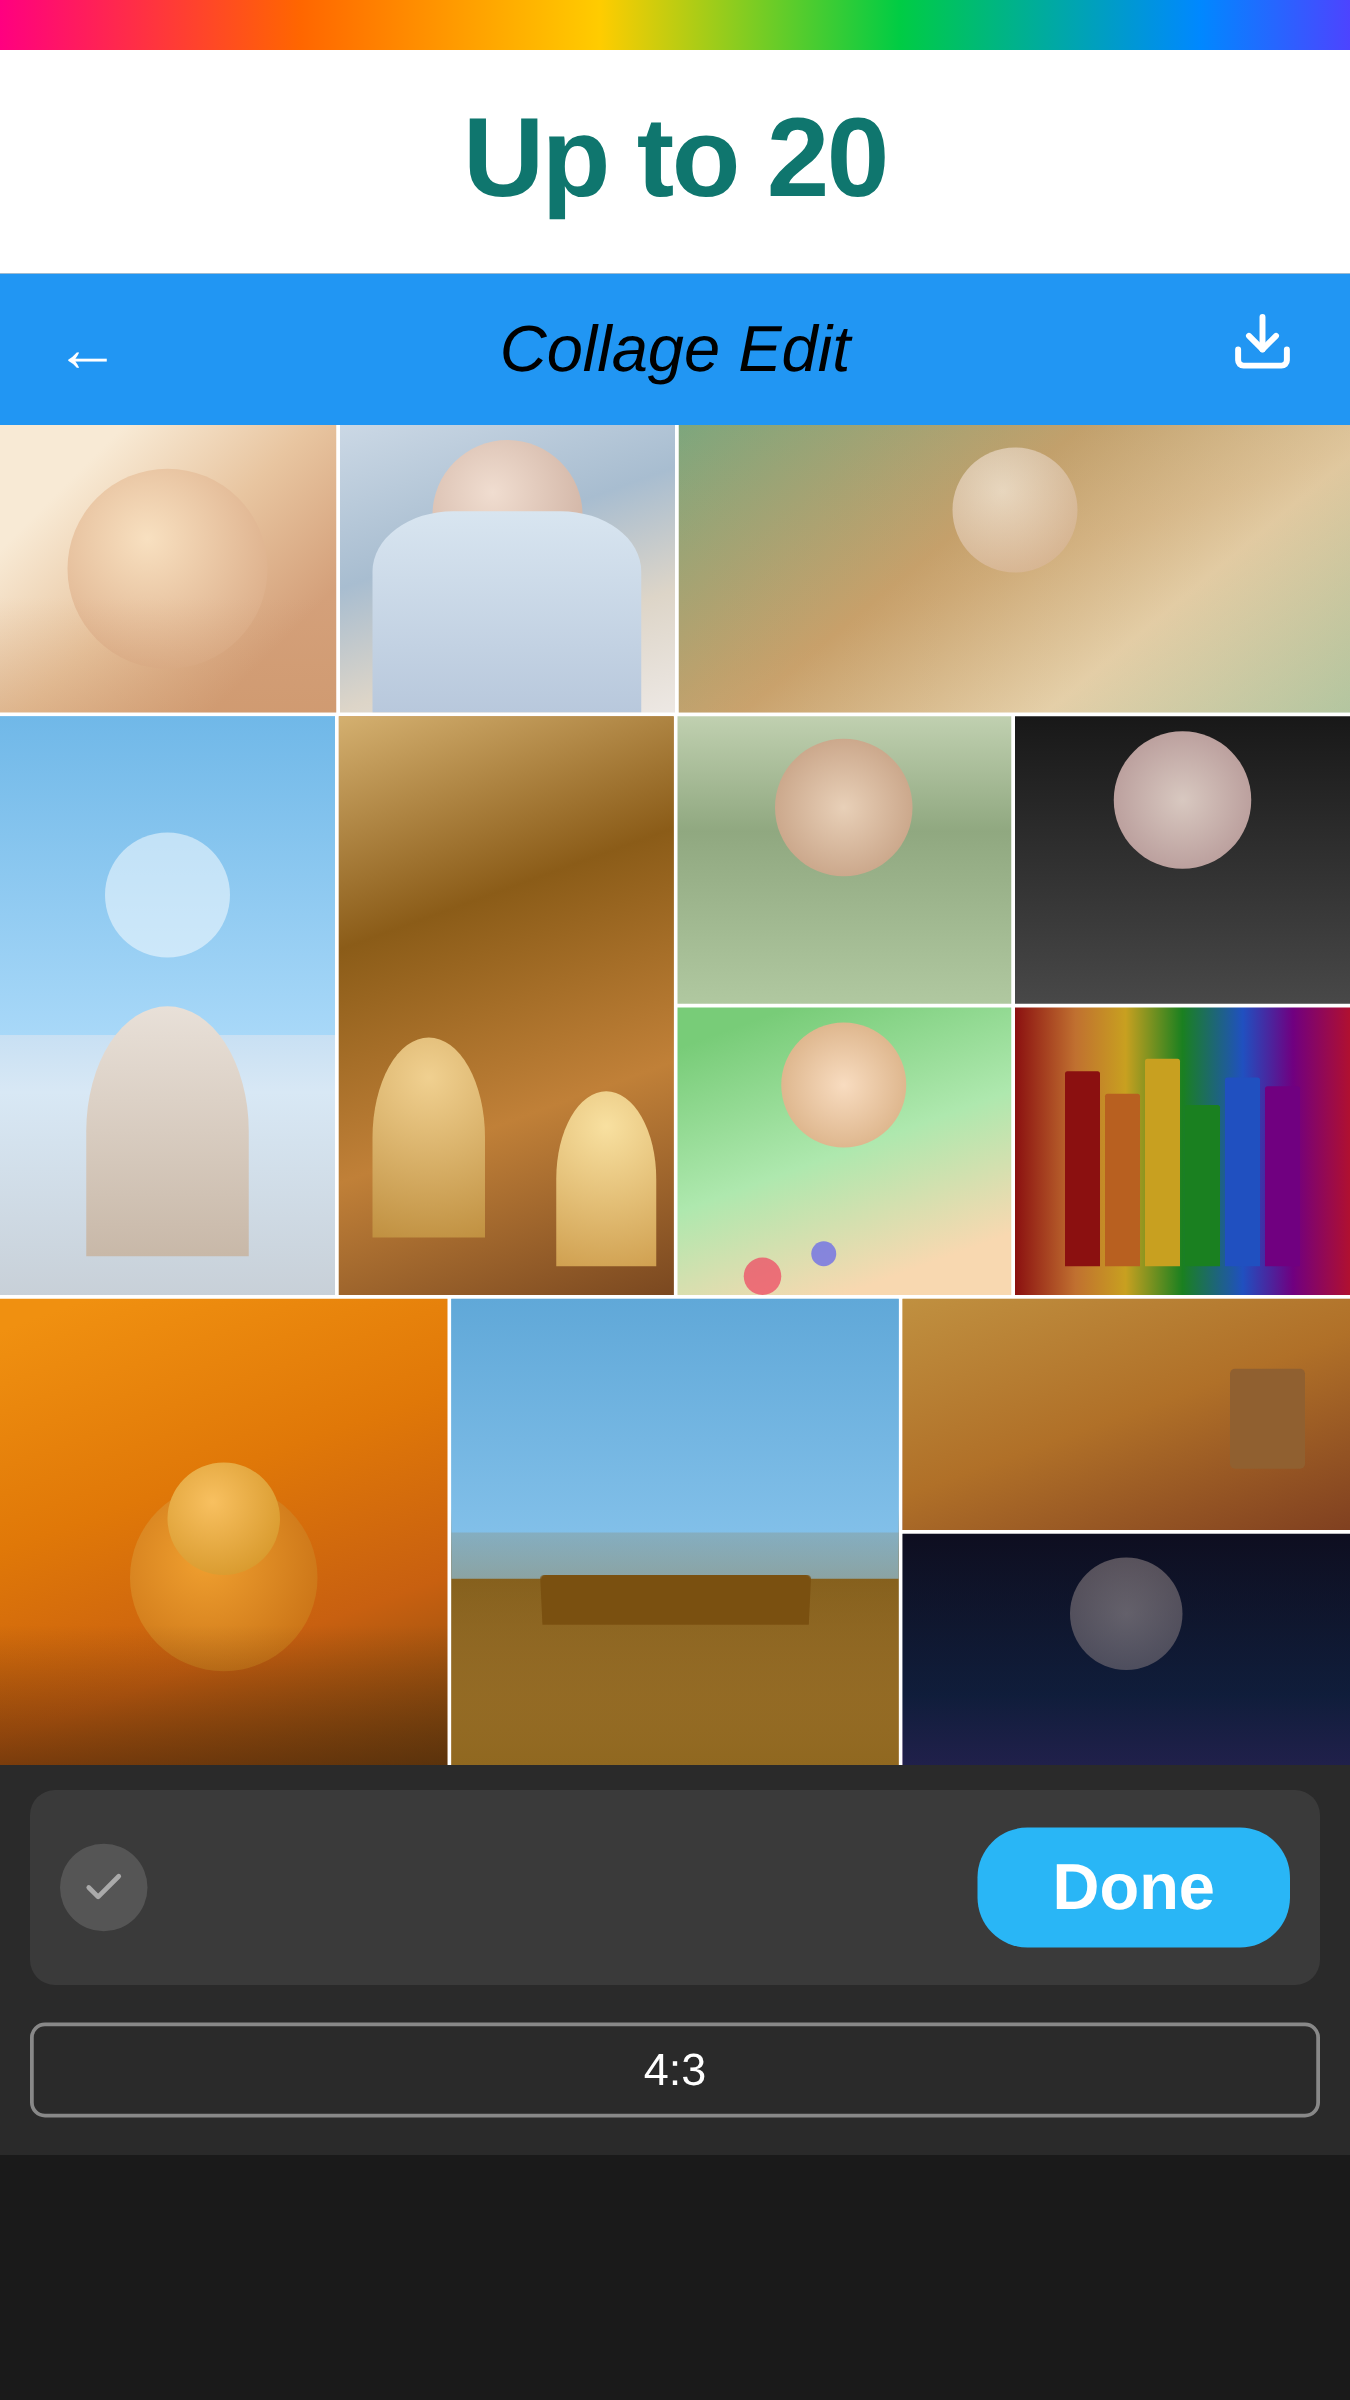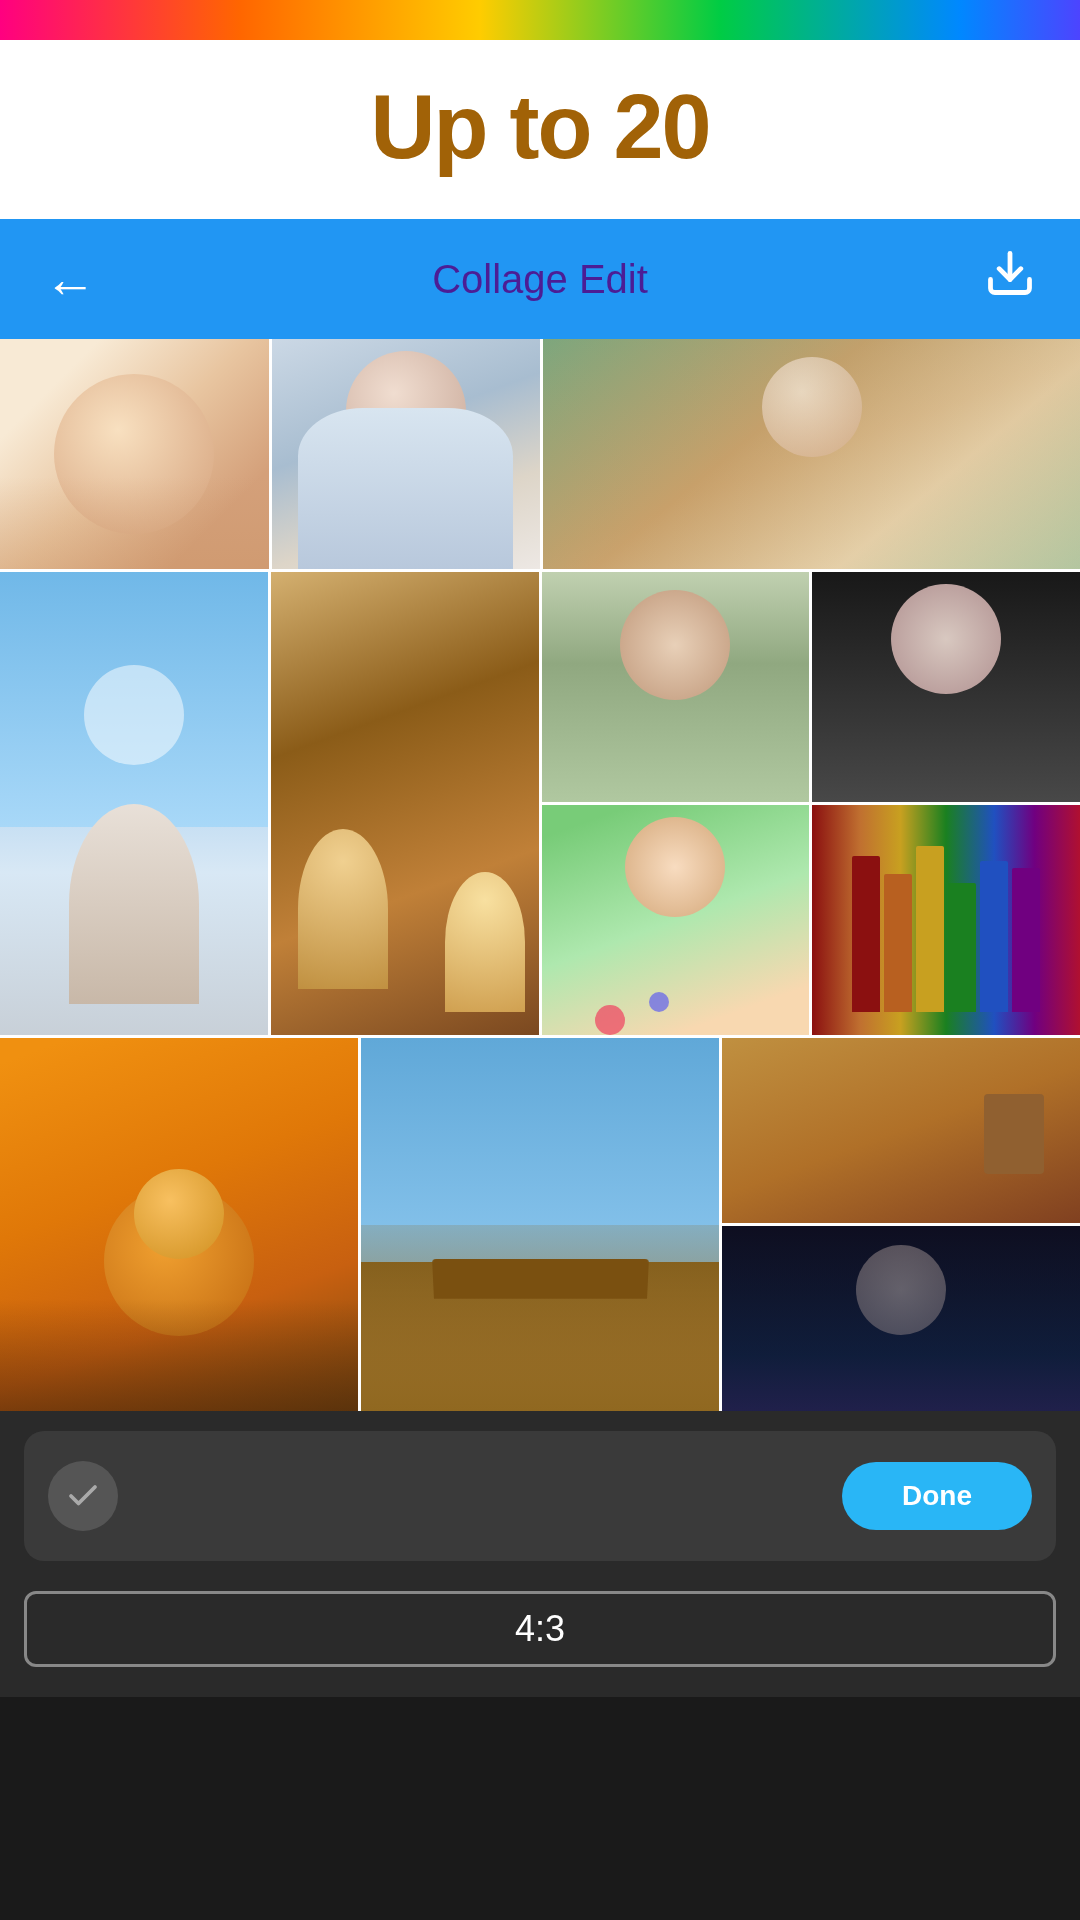--- a/index.html
+++ b/index.html
@@ -25,43 +25,44 @@
 
     
     .title-area {
       background: #ffffff;
       text-align: center;
       padding: 36px 20px 40px;
     }
     .title-area h1 {
       font-size: 90px;
       font-weight: 900;
-      color: #a16207;
+      color: #0f766e;
       letter-spacing: -2px;
     }
 
     
     .header-bar {
       background: #2196F3;
       display: flex;
       align-items: center;
       justify-content: space-between;
       padding: 28px 44px;
       width: 100%;
     }
     .header-bar .back-btn {
       color: #ffffff;
       font-size: 52px;
       cursor: pointer;
       user-select: none;
     }
     .header-bar .header-title {
-      color: #4c1d95;
-      font-size: 40px;
+      color: #000000;
+      font-size: 52px;
       font-weight: 500;
+      font-style: italic;
     }
     .header-bar .download-btn {
       color: #ffffff;
       font-size: 52px;
       cursor: pointer;
     }
 
     
     .bottom-area {
       background: #2a2a2a;
@@ -88,21 +89,21 @@
       display: flex;
       align-items: center;
       justify-content: center;
       color: #aaa;
       font-size: 36px;
     }
 
     .done-btn {
       background: #29b6f6;
       color: #ffffff;
-      font-size: 28px;
+      font-size: 52px;
       font-weight: 600;
       padding: 18px 60px;
       border-radius: 40px;
       border: none;
       cursor: pointer;
     }
 
     
     .aspect-ratio-bar {
       display: flex;

